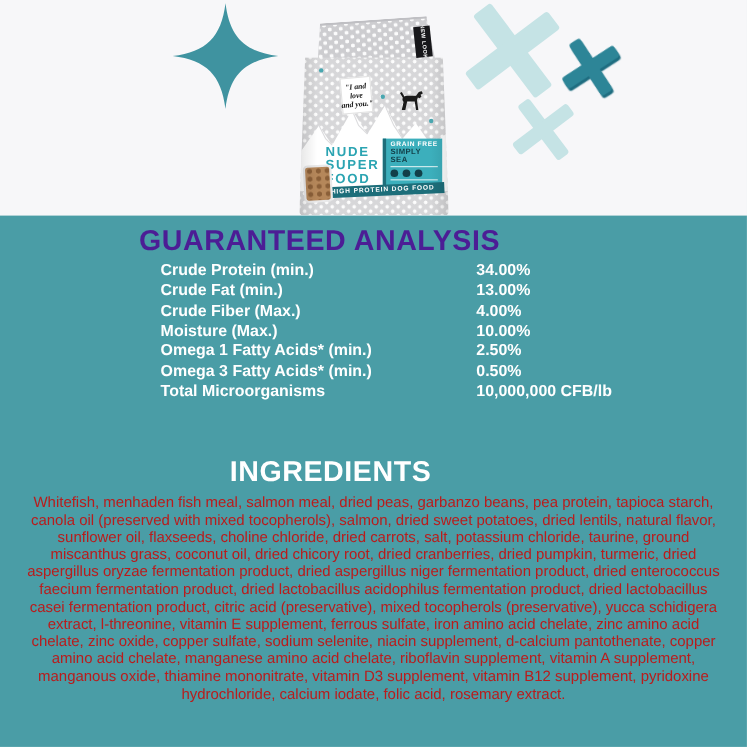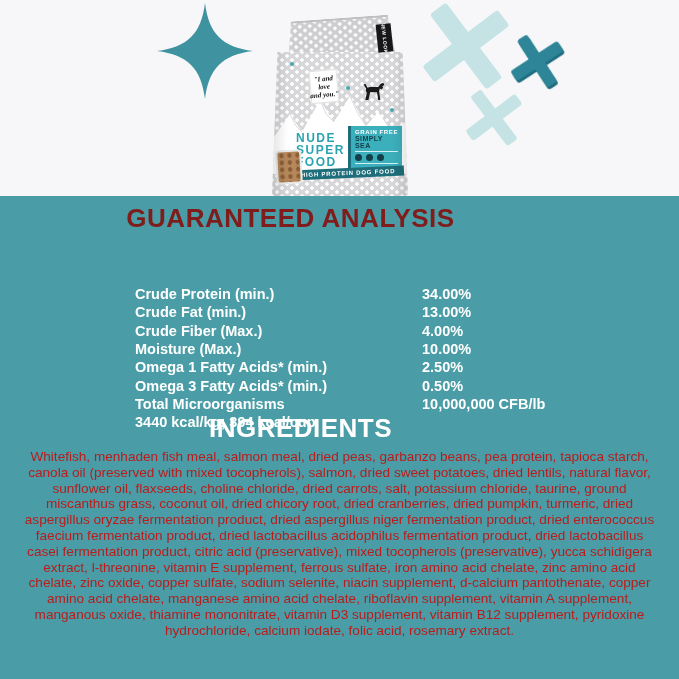--- a/index.html
+++ b/index.html
@@ -47,22 +47,22 @@
   .vp-rule { height:1px; background:rgba(255,255,255,.8); margin:2px 2px 2px 0; }
   .vp-icons { display:flex; gap:4px; margin-top:2px; }
   .vp-icons i { width:7px; height:7px; border-radius:50%; background:#123f48; }
   .banner { position:absolute; left:20px; top:116px; width:112px; height:10px; background:#1d6e7a; transform:rotate(-2.5deg); display:flex; align-items:center; justify-content:center; }
   .banner span { color:#fff; font-size:6px; font-weight:bold; letter-spacing:.8px; white-space:nowrap; }
   .kibble-window { position:absolute; left:4px; top:98px; width:26px; height:34px; border-radius:4px; transform:rotate(-3deg); background-color:#b5875a; background-image:radial-gradient(circle,#8a5f38 2px, transparent 2.6px); background-size:8px 7px; border:2px solid #e9e9ea; }
   .paw-dot { position:absolute; width:4px; height:4px; border-radius:50%; background:#4aa7b0; }
 
   
   .teal { position:absolute; left:0; top:196px; width:679px; height:483px; background:#4a9da6; }
-  .ga-title { position:absolute; left:0; top:203px; width:581px; text-align:center; color:#7f1d1d; font-size:26px; font-weight:bold; letter-spacing:.5px; }
-  .ga-table { position:absolute; left:135px; top:237px; width:440px;margin-top:48px; }
+  .ga-title { position:absolute; left:0; top:203px; width:581px; text-align:center; color:#4c1d95; font-size:26px; font-weight:bold; letter-spacing:.5px; }
+  .ga-table { position:absolute; left:146px; top:237px; width:440px; }
   .ga-row { display:flex; height:18.3px; align-items:center; }
   .ga-label { width:287px; color:#fff; font-size:14.5px; font-weight:bold; }
   .ga-value { color:#fff; font-size:14.5px; font-weight:bold; white-space:nowrap; }
   .ing-title { position:absolute; left:0; top:413px; width:601px; text-align:center; color:#fff; font-size:26px; font-weight:bold; letter-spacing:.5px; }
   .ing-text { position:absolute; left:19px; top:449px; width:641px; text-align:center; color:#b91c1c; font-size:13.6px; line-height:15.8px; font-weight:normal; }
 </style>
 </head>
 <body>
 
 <div id="page">
@@ -161,20 +161,19 @@
     </div>
     <div class="ga-row">
       <span class="ga-label">Omega 3 Fatty Acids* (min.)</span>
       <span class="ga-value">0.50%</span>
     </div>
     <div class="ga-row">
       <span class="ga-label">Total Microorganisms</span>
       <span class="ga-value">10,000,000 CFB/lb</span>
     </div>
     <div class="ga-row">
-      <span class="ga-value">3440 kcal/kg; 394 kcal/cup</span>
     </div>
   </div>
 
   <div class="ing-title">INGREDIENTS</div>
   <div class="ing-text">Whitefish, menhaden fish meal, salmon meal, dried peas, garbanzo beans, pea protein, tapioca starch, canola oil (preserved with mixed tocopherols), salmon, dried sweet potatoes, dried lentils, natural flavor, sunflower oil, flaxseeds, choline chloride, dried carrots, salt, potassium chloride, taurine, ground miscanthus grass, coconut oil, dried chicory root, dried cranberries, dried pumpkin, turmeric, dried aspergillus oryzae fermentation product, dried aspergillus niger fermentation product, dried enterococcus faecium fermentation product, dried lactobacillus acidophilus fermentation product, dried lactobacillus casei fermentation product, citric acid (preservative), mixed tocopherols (preservative), yucca schidigera extract, l-threonine, vitamin E supplement, ferrous sulfate, iron amino acid chelate, zinc amino acid chelate, zinc oxide, copper sulfate, sodium selenite, niacin supplement, d-calcium pantothenate, copper amino acid chelate, manganese amino acid chelate, riboflavin supplement, vitamin A supplement, manganous oxide, thiamine mononitrate, vitamin D3 supplement, vitamin B12 supplement, pyridoxine hydrochloride, calcium iodate, folic acid, rosemary extract.</div>
 
 </div>
 
 </body></html>

